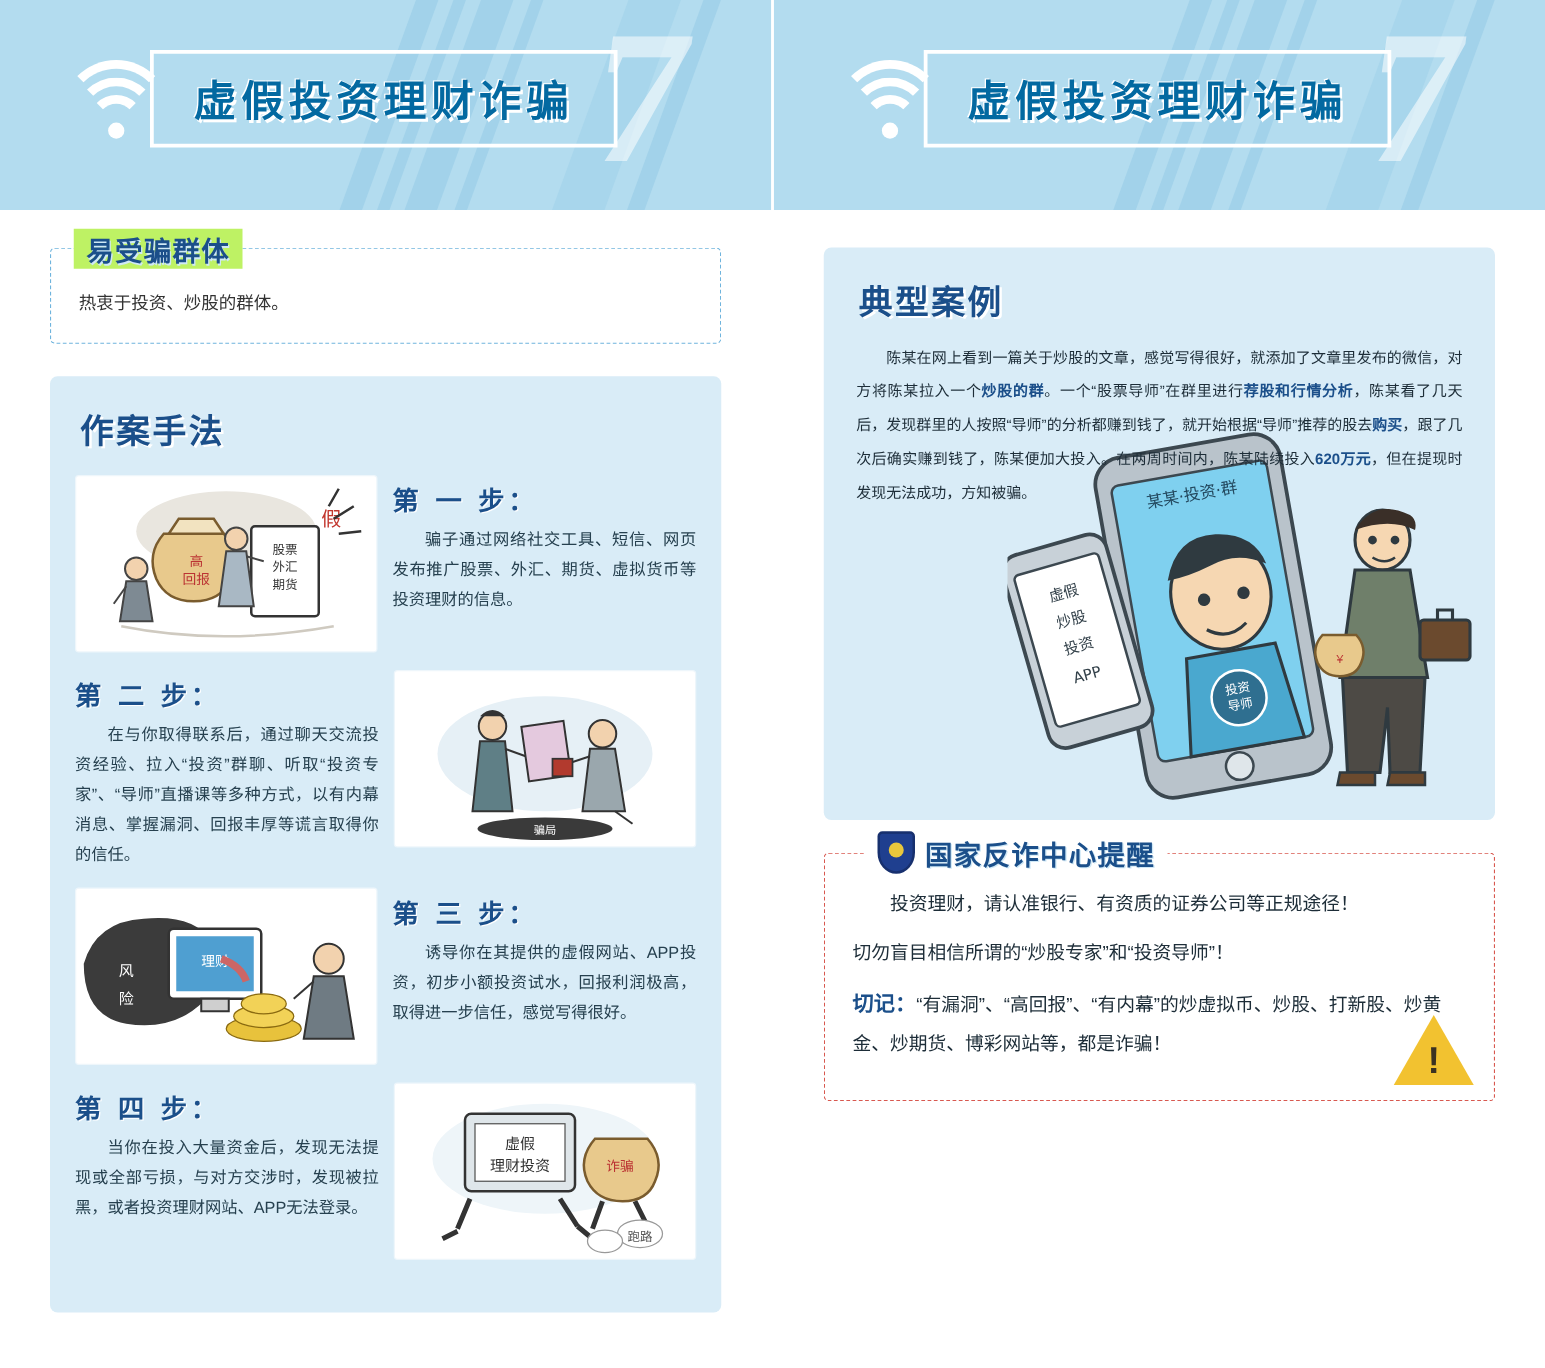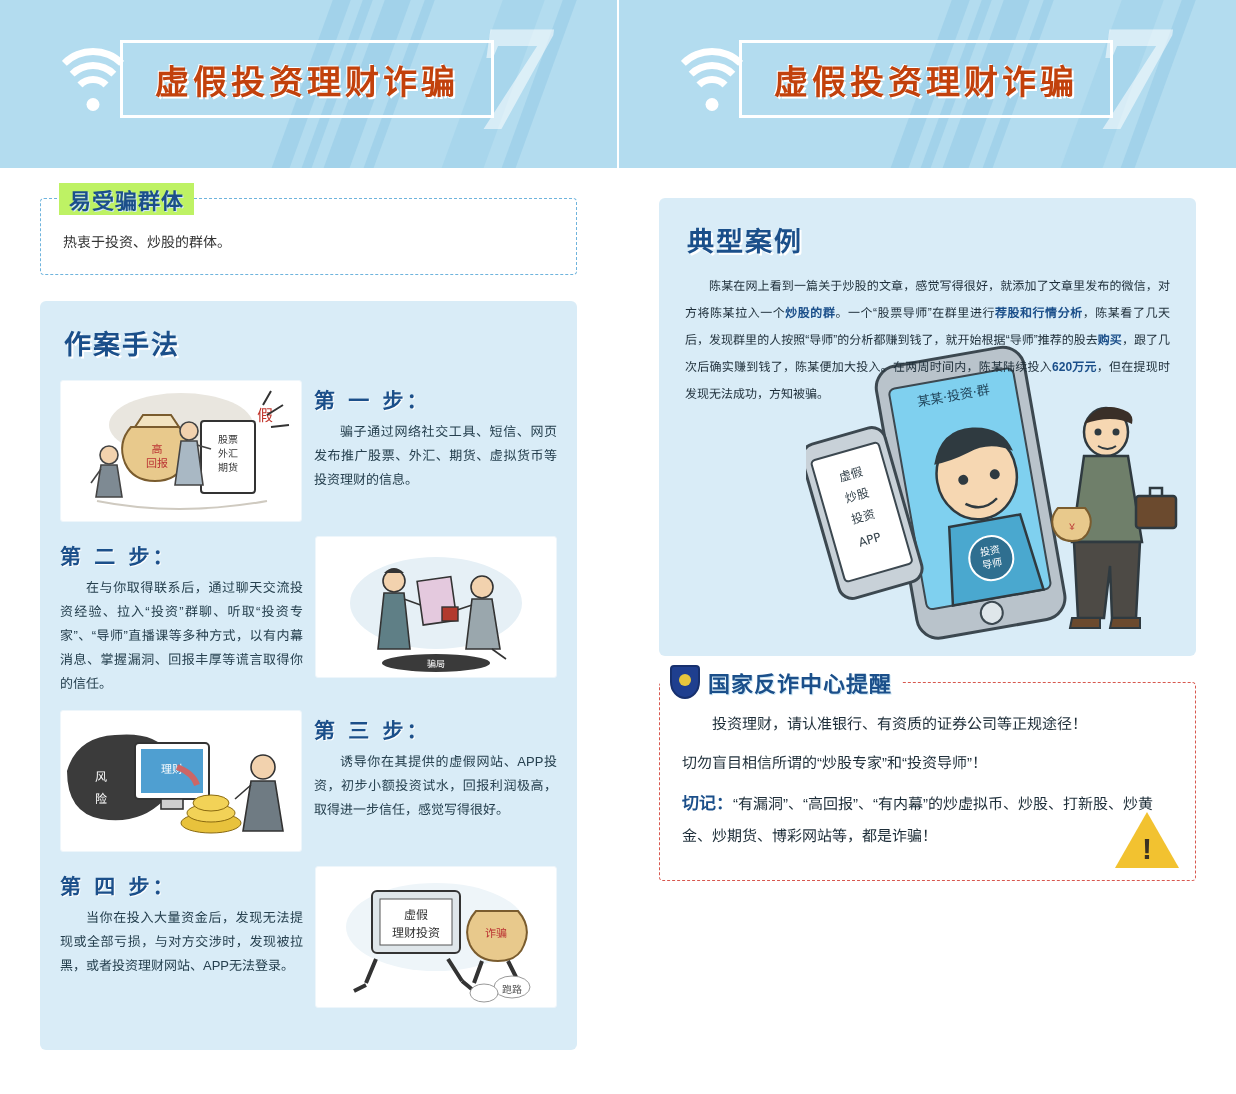--- a/index.html
+++ b/index.html
@@ -100,21 +100,21 @@
     width: 368px;
     height: 72px;
     border: 3px solid #ffffff;
     display: flex;
     align-items: center;
     justify-content: center;
   }
   .title-box .t {
     font-size: 34px;
     font-weight: bold;
-    color: #c2410c;
+    color: #0369a1;
     letter-spacing: 4px;
     text-shadow: 2px 2px 0 #ffffff, -1px -1px 0 #ffffff;
     font-family: Liberation Mono, monospace;
   }
 
   
   .body {
     position: relative;
     padding: 0 40px;
     height: calc(1094px - 168px);
@@ -247,21 +247,21 @@
   .warn-box {
     margin-top: 26px;
     border: 1px dashed #d8584f;
     border-radius: 4px;
     padding: 26px 22px 20px 22px;
     position: relative;
   }
   .warn-title {
     position: absolute;
     top: -18px;
-    left: 0;
+    left: 32px;
     background: #ffffff;
     padding: 0 10px;
     display: flex;
     align-items: center;
     gap: 8px;
   }
   .badge {
     width: 30px;
     height: 34px;
     background: #1f3f8f;

